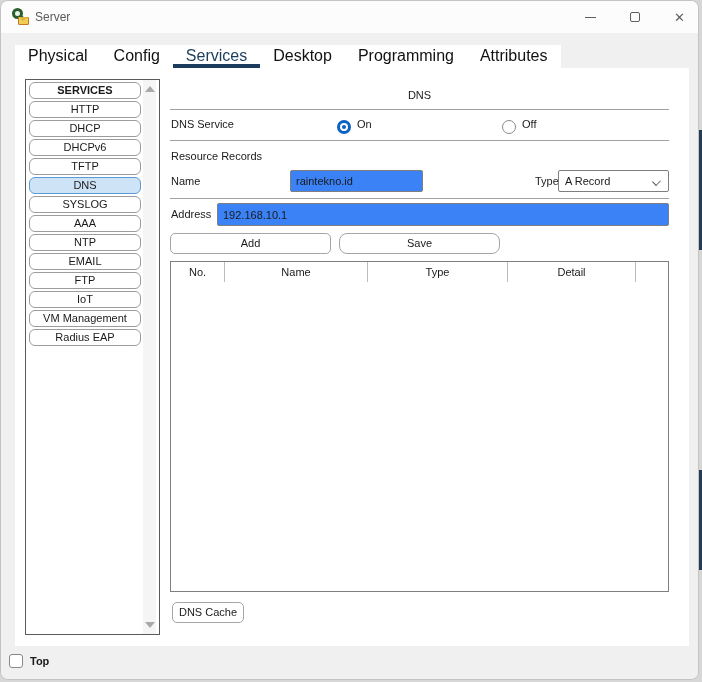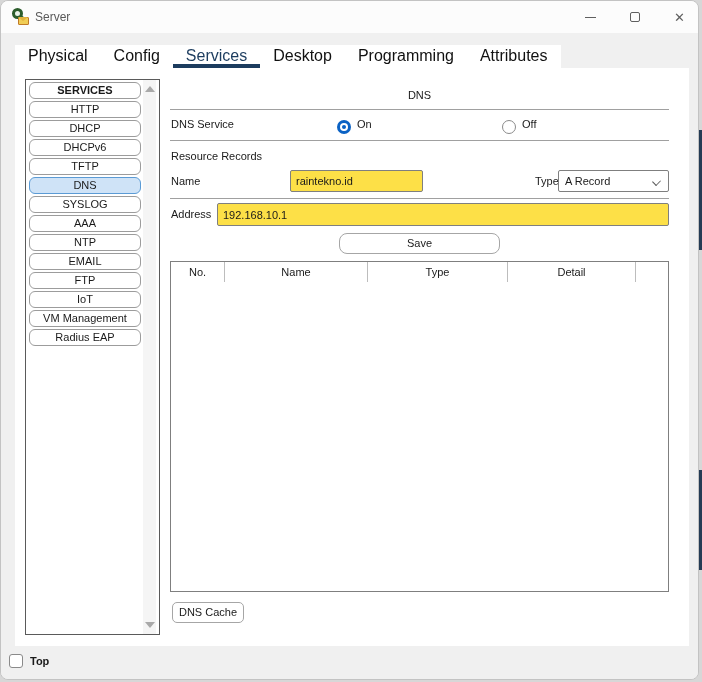--- a/index.html
+++ b/index.html
@@ -85,21 +85,21 @@
   .radio.on::before { content:""; position:absolute; inset:5px; background:#0b62c4; border-radius:50%; z-index:1; }
   .radio.off { left:501px; top:119px; background:#fff; border:1px solid #8a8a8a; }
   .lbl-on { left:356px; top:117px; }
   .lbl-off { left:521px; top:117px; }
   .lbl-rr { left:170px; top:149px; }
   .lbl-name { left:170px; top:174px; }
   .lbl-type { left:534px; top:174px; }
   .lbl-addr { left:170px; top:207px; }
 
   .txt-input {
-    position:absolute; border:1px solid #7f7f7f; background:#fde047; border-radius:2px;
+    position:absolute; border:1px solid #7f7f7f; background:#3b82f6; border-radius:2px;
     font-family:"Liberation Sans", sans-serif; font-size:11px; padding:0 5px; color:#1a1a1a;
   }
   .name-input { left:289px; top:169px; width:133px; height:22px; }
   .addr-input { left:216px; top:202px; width:452px; height:23px; }
 
   .combo {
     position:absolute; left:557px; top:169px; width:111px; height:22px;
     border:1px solid #7f7f7f; background:#fff; border-radius:2px;
     display:flex; align-items:center; padding:0 6px;
   }
@@ -208,20 +208,21 @@
   <div class="lbl lbl-type">Type</div>
   <div class="combo">
     <span>A Record</span>
     <span class="caret"></span>
   </div>
   <div class="hr hr3"></div>
 
   <div class="lbl lbl-addr">Address</div>
   <input class="txt-input addr-input" value="192.168.10.1" style="">
 
+  <div class="pt-btn btn-add">Add</div>
   <div class="pt-btn btn-save">Save</div>
 
   <div class="records-table">
     <div class="records-header-row">
         <div class="hcell" style="width: 54px;">No.</div>
         <div class="hcell" style="width: 143px;">Name</div>
         <div class="hcell" style="width: 140px;">Type</div>
         <div class="hcell" style="width: 128px;">Detail</div>
         <div class="hcell filler"></div>
       </div>

